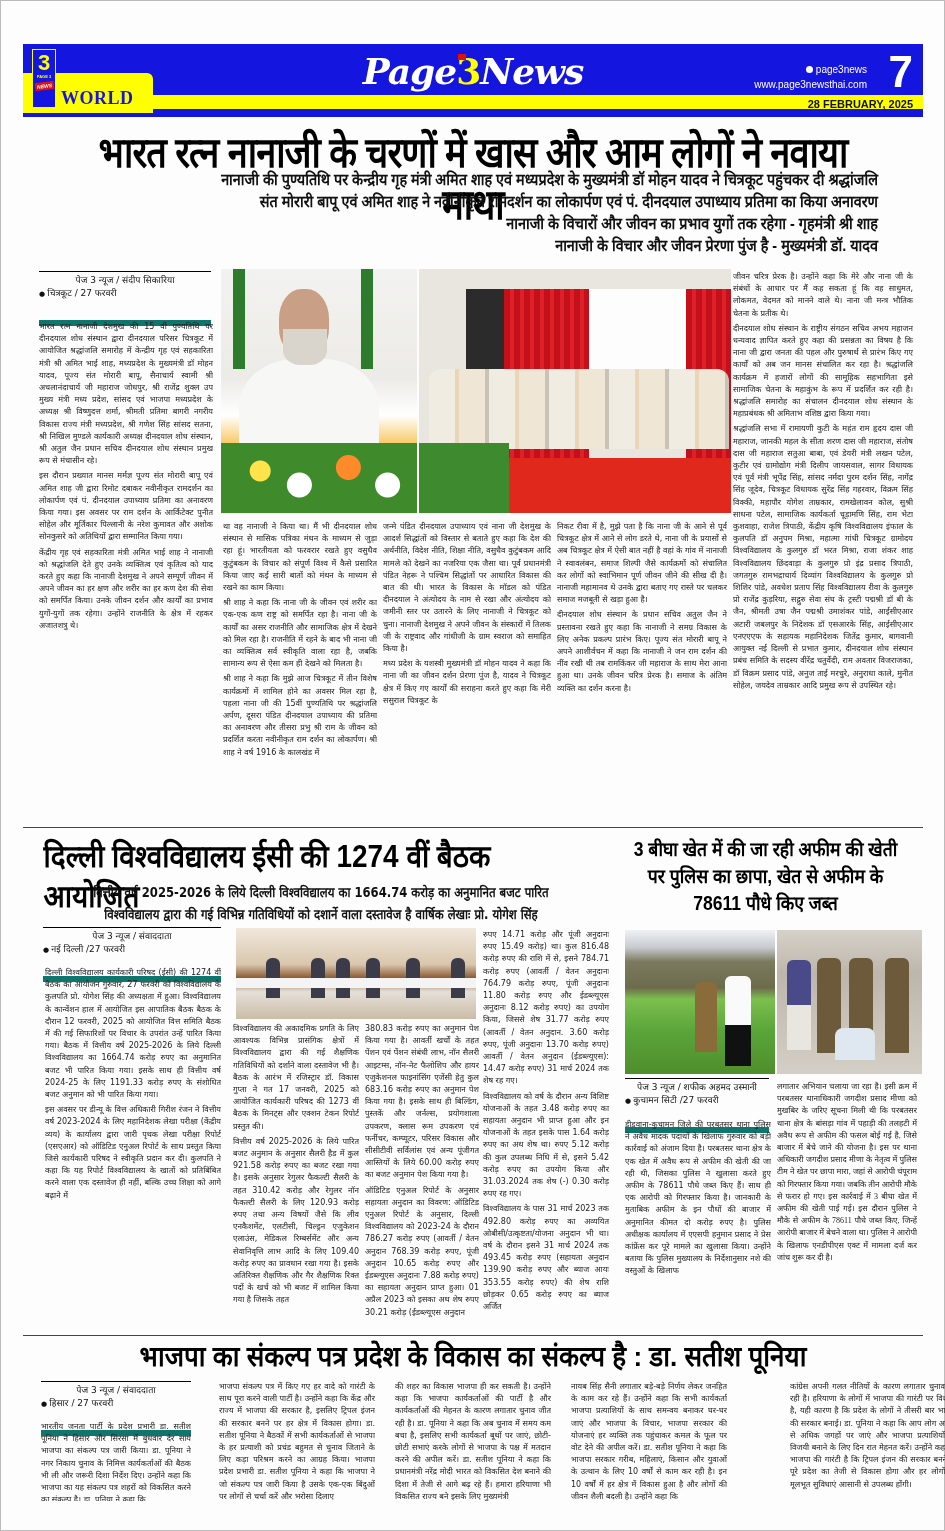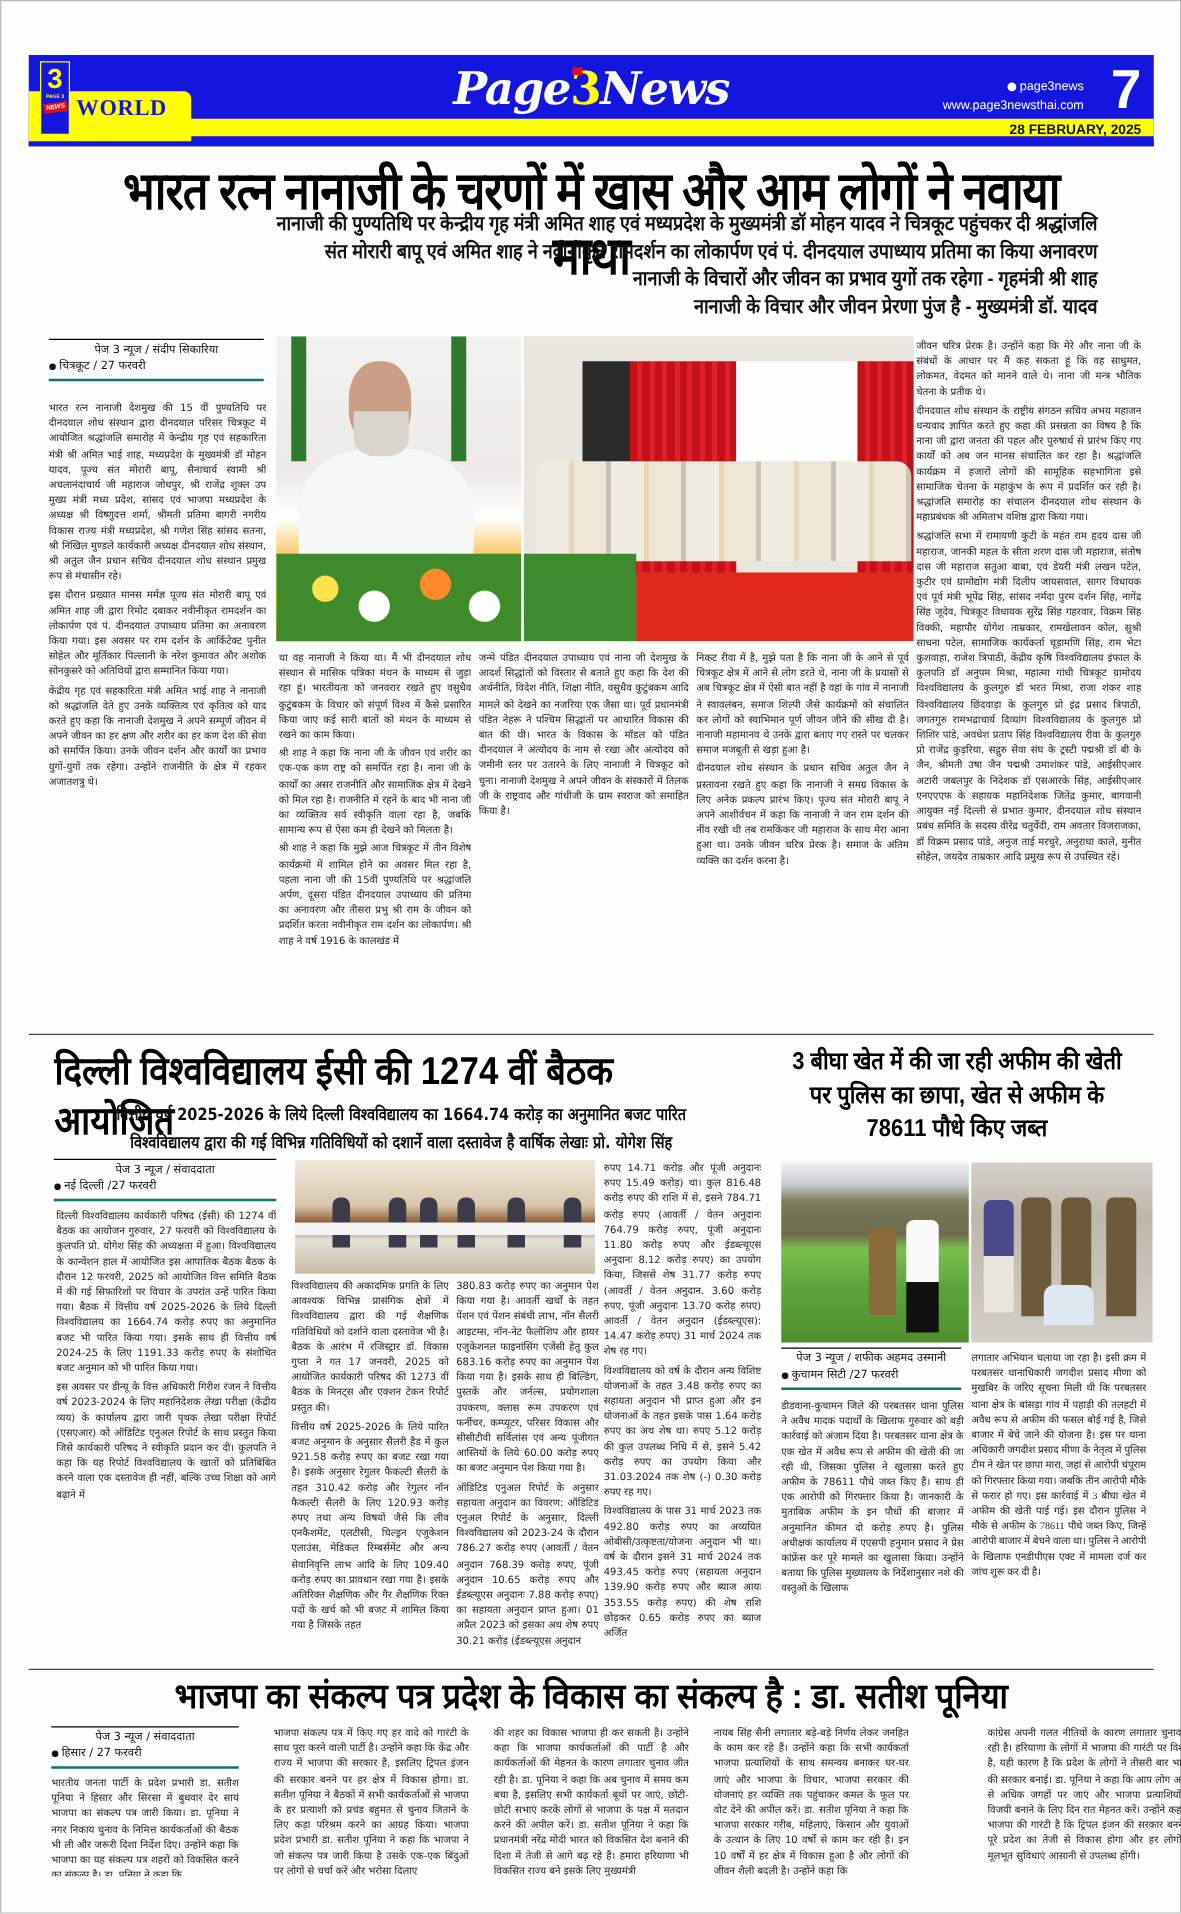--- a/index.html
+++ b/index.html
@@ -7,37 +7,37 @@
   .page { position: absolute; left: 0; top: 0; width: 945px; height: 1531px; background: #fdfdfd; border: 1px solid #bbb; }
 
   
   .masthead { position: absolute; left: 22px; top: 43px; width: 900px; height: 73px; background: #1515e0; border-bottom: 4px solid #1515e0; }
   .masthead .yellow-strip { position: absolute; left: 0; bottom: 4px; width: 100%; height: 14px; background: #ffff00; }
   .masthead .yellow-tab { position: absolute; left: 0; top: 29px; width: 130px; height: 40px; background: #ffff00; border-top-right-radius: 6px; }
   .logo-box { position: absolute; left: 9px; top: 5px; width: 24px; height: 59px; background: #1515e0; border: 1px solid #ffff00; display: flex; flex-direction: column; align-items: center; justify-content: flex-start; z-index: 3; }
   .logo-box .num { color: #ffff00; font: bold 22px "Liberation Sans", sans-serif; line-height: 22px; margin-top: 2px; }
   .logo-box .small { color: #ffff00; font: bold 4px "Liberation Sans", sans-serif; }
   .logo-box .news-badge { margin-top: 3px; background: #e01010; color: #fff; font: italic bold 5px "Liberation Sans", sans-serif; padding: 1px 2px; transform: rotate(-8deg); }
-  .section-label { position: absolute; left: 38px; top: 32px; color: #1515e0; font: 900 18px "Liberation Serif", serif; letter-spacing: 0.5px; z-index: 3; }
+  .section-label { position: absolute; left: 38px; top: 44px; color: #1515e0; font: 900 18px "Liberation Serif", serif; letter-spacing: 0.5px; z-index: 3; }
   .brand { position: absolute; left: 0; right: 0; top: 6px; text-align: center; color: #fff; font: bold 36px "DejaVu Serif", serif; font-style: italic; letter-spacing: -1px; z-index: 3; }
   .brand .three { color: #ffff00; font-style: normal; position: relative; }
   .brand .three::before { content: ""; position: absolute; left: 2px; top: 4px; width: 8px; height: 6px; background: #e01010; }
   .mast-right { position: absolute; right: 56px; top: 18px; text-align: right; color: #fff; font: 10px "Liberation Sans", sans-serif; line-height: 15px; z-index: 3; }
   .mast-right .social { display: flex; align-items: center; justify-content: flex-end; gap: 3px; }
   .mast-right .dot { width: 7px; height: 7px; border-radius: 50%; background: #fff; display: inline-block; }
   .page-num { position: absolute; right: 10px; top: 6px; color: #fff; font: bold 44px "Liberation Sans", sans-serif; line-height: 44px; z-index: 3; }
   .mast-date { position: absolute; right: 10px; bottom: 3px; color: #111; font: bold 11px "Liberation Sans", sans-serif; z-index: 3; }
 
   
   .hl { position: absolute; text-align: center; font-family: "Liberation Sans", sans-serif; font-weight: 900; color: #000; }
   .hl-main { left: 22px; top: 126px; width: 900px; font-size: 42px; line-height: 52px; transform: scaleX(0.86); transform-origin: center; letter-spacing: -1px; }
   .subs { position: absolute; left: 22px; top: 168px; width: 900px; text-align: right; }
   .subs div { font: bold 16px "Liberation Sans", sans-serif; line-height: 22px; color: #111; transform: scaleX(0.9); }
 
-  .byline { position: absolute; font: 9px "DejaVu Sans", sans-serif; line-height: 13px; border-top: 1.5px solid #000; border-bottom: 2px solid #0f766e; padding: 2px 0 3px; }
+  .byline { position: absolute; font: 9px "DejaVu Sans", sans-serif; line-height: 13px; border-top: 1.5px solid #000; border-bottom: 6px solid #0f766e; padding: 2px 0 19px; }
   .byline .r1 { text-align: center; }
   .byline .r2::before { content: "● "; font-size: 7px; }
 
   .col { position: absolute; font: 8px "DejaVu Sans", sans-serif; line-height: 12.2px; color: #222; text-align: justify; overflow: hidden; }
   .col p { margin-bottom: 3px; }
 
   .photo { position: absolute; overflow: hidden; }
   .photo-speaker { left: 220px; top: 268px; width: 196px; height: 244px; background: linear-gradient(180deg, #f2f2f0 0%, #ecebe7 45%, #ffffff 60%, #f6b93a 75%, #ffd632 85%, #ef7030 100%); }
   .photo-speaker .head { position: absolute; left: 58px; top: 20px; width: 50px; height: 66px; border-radius: 45% 45% 40% 40%; background: #c99f86; }
   .photo-speaker .beard { position: absolute; left: 62px; top: 60px; width: 44px; height: 36px; border-radius: 0 0 40% 40%; background: #d9d4cc; }
@@ -133,26 +133,27 @@
     <div class="dark"></div>
     <div class="curtain-l"></div>
     <div class="screen"></div>
     <div class="curtain-r"></div>
     <div class="people"></div>
     <div class="carpet"></div>
     <div class="plants"></div>
   </div>
 
   <div class="col" style="left:222px; top:520px; width:154px; height:298px;">
-    <p>था वह नानाजी ने किया था। मैं भी दीनदयाल शोध संस्थान से मासिक पत्रिका मंथन के माध्यम से जुड़ा रहा हूं। भारतीयता को जनवरार रखते हुए वसुधैव कुटुंबकम के विचार को संपूर्ण विश्व में कैसे प्रसारित किया जाए कई सारी बातों को मंथन के माध्यम से रखने का काम किया।</p>
+    <p>था वह नानाजी ने किया था। मैं भी दीनदयाल शोध संस्थान से मासिक पत्रिका मंथन के माध्यम से जुड़ा रहा हूं। भारतीयता को फरवरार रखते हुए वसुधैव कुटुंबकम के विचार को संपूर्ण विश्व में कैसे प्रसारित किया जाए कई सारी बातों को मंथन के माध्यम से रखने का काम किया।</p>
     <p>श्री शाह ने कहा कि नाना जी के जीवन एवं शरीर का एक-एक कण राष्ट्र को समर्पित रहा है। नाना जी के कार्यों का असर राजनीति और सामाजिक क्षेत्र में देखने को मिल रहा है। राजनीति में रहने के बाद भी नाना जी का व्यक्तित्व सर्व स्वीकृति वाला रहा है, जबकि सामान्य रूप से ऐसा कम ही देखने को मिलता है।</p>
     <p>श्री शाह ने कहा कि मुझे आज चित्रकूट में तीन विशेष कार्यक्रमों में शामिल होने का अवसर मिल रहा है, पहला नाना जी की 15वीं पुण्यतिथि पर श्रद्धांजलि अर्पण, दूसरा पंडित दीनदयाल उपाध्याय की प्रतिमा का अनावरण और तीसरा प्रभु श्री राम के जीवन को प्रदर्शित करता नवीनीकृत राम दर्शन का लोकार्पण। श्री शाह ने वर्ष 1916 के कालखंड में</p>
   </div>
   <div class="col" style="left:382px; top:520px; width:168px; height:298px;">
     <p>जन्मे पंडित दीनदयाल उपाध्याय एवं नाना जी देशमुख के आदर्श सिद्धांतों को विस्तार से बताते हुए कहा कि देश की अर्थनीति, विदेश नीति, शिक्षा नीति, वसुधैव कुटुंबकम आदि मामले को देखने का नजरिया एक जैसा था। पूर्व प्रधानमंत्री पंडित नेहरू ने पश्चिम सिद्धांतों पर आधारित विकास की बात की थी। भारत के विकास के मॉडल को पंडित दीनदयाल ने अंत्योदय के नाम से रखा और अंत्योदय को जमीनी स्तर पर उतारने के लिए नानाजी ने चित्रकूट को चुना। नानाजी देशमुख ने अपने जीवन के संस्कारों में तिलक जी के राष्ट्रवाद और गांधीजी के ग्राम स्वराज को समाहित किया है।</p>
+    <p>मध्य प्रदेश के यशस्वी मुख्यमंत्री डॉ मोहन यादव ने कहा कि नाना जी का जीवन दर्शन प्रेरणा पुंज है, यादव ने चित्रकूट क्षेत्र में किए गए कार्यों की सराहना करते हुए कहा कि मेरी ससुराल चित्रकूट के</p>
   </div>
   <div class="col" style="left:556px; top:520px; width:170px; height:298px;">
     <p>निकट रीवा में है, मुझे पता है कि नाना जी के आने से पूर्व चित्रकूट क्षेत्र में आने से लोग डरते थे, नाना जी के प्रयासों से अब चित्रकूट क्षेत्र में ऐसी बात नहीं है वहां के गांव में नानाजी ने स्वावलंबन, समाज शिल्पी जैसे कार्यक्रमों को संचालित कर लोगों को स्वाभिमान पूर्ण जीवन जीने की सीख दी है। नानाजी महामानव थे उनके द्वारा बताए गए रास्ते पर चलकर समाज मजबूती से खड़ा हुआ है।</p>
     <p>दीनदयाल शोध संस्थान के प्रधान सचिव अतुल जैन ने प्रस्तावना रखते हुए कहा कि नानाजी ने समग्र विकास के लिए अनेक प्रकल्प प्रारंभ किए। पूज्य संत मोरारी बापू ने अपने आशीर्वचन में कहा कि नानाजी ने जन राम दर्शन की नींव रखी थी तब रामकिंकर जी महाराज के साथ मेरा आना हुआ था। उनके जीवन चरित्र प्रेरक है। समाज के अंतिम व्यक्ति का दर्शन करना है।</p>
   </div>
   <div class="col" style="left:732px; top:270px; width:180px; height:548px;">
     <p>जीवन चरित्र प्रेरक है। उन्होंने कहा कि मेरे और नाना जी के संबंधों के आधार पर मैं कह सकता हूं कि वह साधुमत, लोकमत, वेदमत को मानने वाले थे। नाना जी मन्त्र भौतिक चेतना के प्रतीक थे।</p>
     <p>दीनदयाल शोध संस्थान के राष्ट्रीय संगठन सचिव अभय महाजन धन्यवाद ज्ञापित करते हुए कहा की प्रसन्नता का विषय है कि नाना जी द्वारा जनता की पहल और पुरुषार्थ से प्रारंभ किए गए कार्यों को अब जन मानस संचालित कर रहा है। श्रद्धांजलि कार्यक्रम में हजारों लोगों की सामूहिक सहभागिता इसे सामाजिक चेतना के महाकुंभ के रूप में प्रदर्शित कर रही है। श्रद्धांजलि समारोह का संचालन दीनदयाल शोध संस्थान के महाप्रबंधक श्री अमिताभ वशिष्ठ द्वारा किया गया।</p>
     <p>श्रद्धांजलि सभा में रामायणी कुटी के महंत राम हृदय दास जी महाराज, जानकी महल के सीता शरण दास जी महाराज, संतोष दास जी महाराज सतुआ बाबा, एवं डेयरी मंत्री लखन पटेल, कुटीर एवं ग्रामोद्योग मंत्री दिलीप जायसवाल, सागर विधायक एवं पूर्व मंत्री भूपेंद्र सिंह, सांसद नर्मदा पुरम दर्शन सिंह, नागेंद्र सिंह जूदेव, चित्रकूट विधायक सुरेंद्र सिंह गहरवार, विक्रम सिंह विक्की, महापौर योगेश ताम्रकार, रामखेलावन कोल, सुश्री साधना पटेल, सामाजिक कार्यकर्ता चूड़ामणि सिंह, राम भेटा कुशवाहा, राजेश त्रिपाठी, केंद्रीय कृषि विश्वविद्यालय इंफाल के कुलपति डॉ अनुपम मिश्रा, महात्मा गांधी चित्रकूट ग्रामोदय विश्वविद्यालय के कुलगुरु डॉ भरत मिश्रा, राजा शंकर शाह विश्वविद्यालय छिंदवाड़ा के कुलगुरु प्रो इंद्र प्रसाद त्रिपाठी, जगतगुरु रामभद्राचार्य दिव्यांग विश्वविद्यालय के कुलगुरु प्रो शिशिर पांडे, अवधेश प्रताप सिंह विश्वविद्यालय रीवा के कुलगुरु प्रो राजेंद्र कुड़रिया, सद्गुरु सेवा संघ के ट्रस्टी पद्मश्री डॉ बी के जैन, श्रीमती उषा जैन पद्मश्री उमाशंकर पांडे, आईसीएआर अटारी जबलपुर के निदेशक डॉ एसआरके सिंह, आईसीएआर एनएएएफ के सहायक महानिदेशक जितेंद्र कुमार, बागवानी आयुक्त नई दिल्ली से प्रभात कुमार, दीनदयाल शोध संस्थान प्रबंध समिति के सदस्य वीरेंद्र चतुर्वेदी, राम अवतार विजराजका, डॉ विक्रम प्रसाद पांडे, अनुज ताई मरचुरे, अनुराधा काले, मुनीत सोहेल, जयदेव ताम्रकार आदि प्रमुख रूप से उपस्थित रहे।</p>
   </div>

